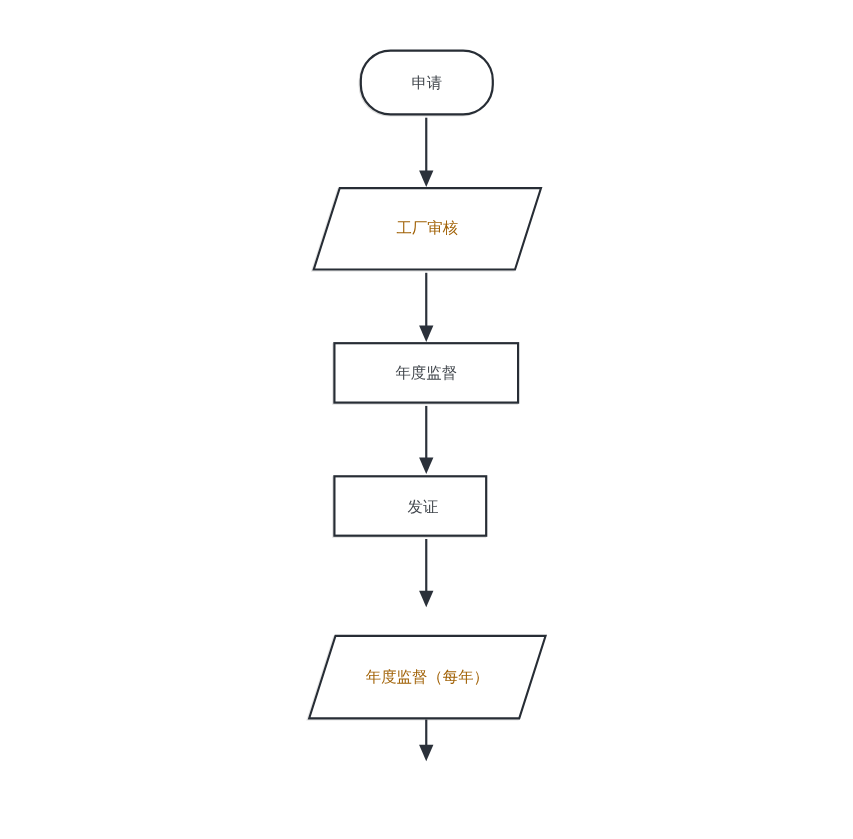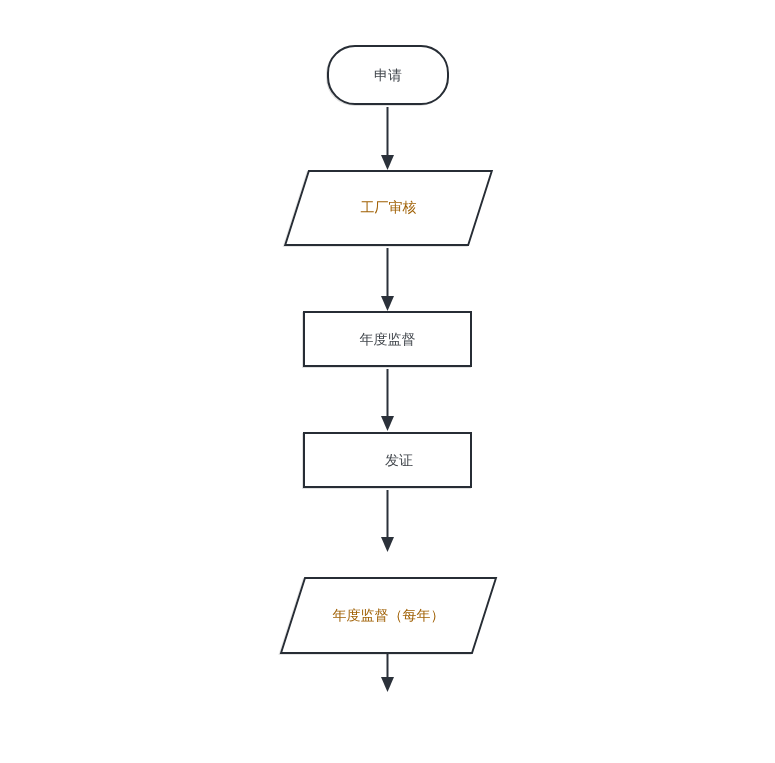--- a/index.html
+++ b/index.html
@@ -104,21 +104,21 @@
 
   <div class="pnode" style="left:284px; top:170px; width:209px; height:76px;">
     <div class="pshape"></div>
     <div class="plabel">工厂审核</div>
   </div>
 
   <div class="node process" style="left:303px; top:311px; width:169px; height:56px;">
     <span>年度监督</span>
   </div>
 
-  <div class="node process" style="left:303px; top:432px; width:169px; height:56px;padding-left:23px;">
+  <div class="node process" style="left:303px; top:432px; width:140px; height:56px;padding-left:23px;">
     <span>发证</span>
   </div>
 
   <div class="pnode" style="left:280px; top:577px; width:217px; height:77px;">
     <div class="pshape"></div>
     <div class="plabel">年度监督（每年）</div>
   </div>
 
 
 </div>

